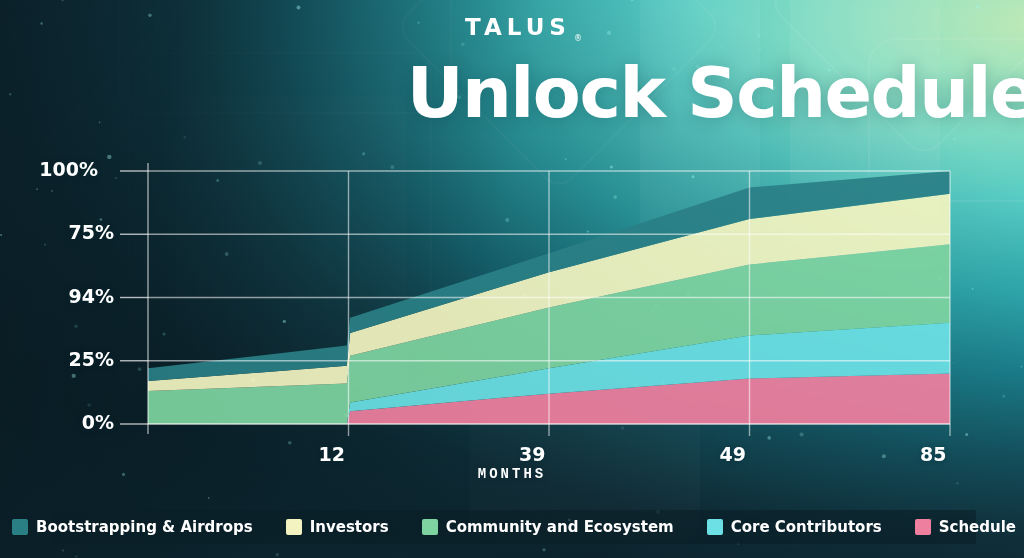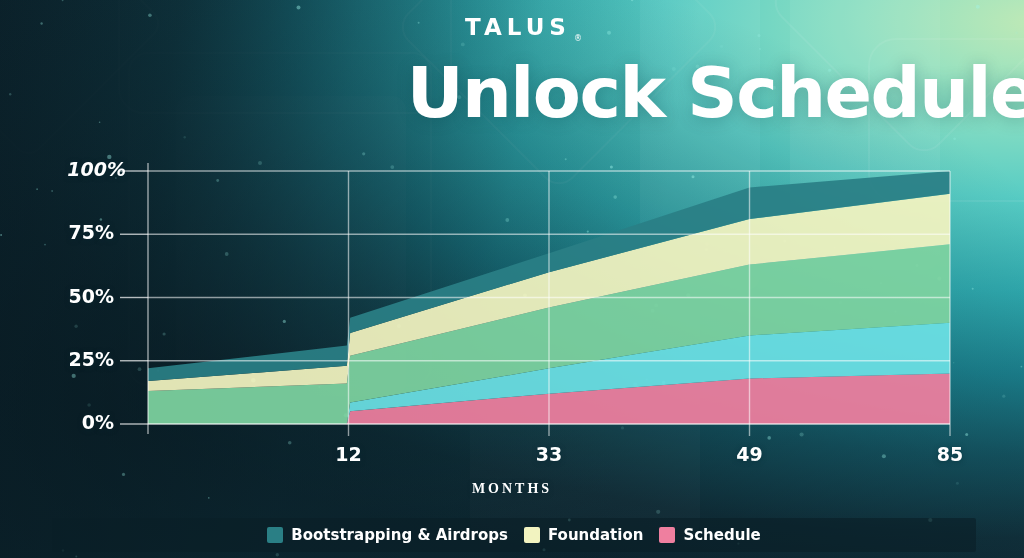--- a/index.html
+++ b/index.html
@@ -61,36 +61,35 @@
   #chart-wrap{position:absolute;left:0;top:0;width:1024px;height:558px;}
   #plot-svg{position:absolute;left:0;top:0;}
 
   .ylabel{
     position:absolute;color:#fff;font-size:19px;font-weight:700;
     font-family:"DejaVu Sans",sans-serif;text-align:right;width:86px;
     text-shadow:0 1px 5px rgba(0,40,50,.5);
   }
   .xlabel{
     position:absolute;color:#fff;font-size:19px;font-weight:700;
-    font-family:"DejaVu Sans",sans-serif;text-align:center;width:60px;
+    font-family:"DejaVu Sans",sans-serif;text-align:left;width:60px;
     text-shadow:0 1px 5px rgba(0,40,50,.5);
   }
   #axis-title{
     position:absolute;color:#fff;font-size:14px;font-weight:700;letter-spacing:3px;
-    font-family:Liberation Serif, serif;text-align:center;left:0;right:0;top:481px;
+    font-family:Liberation Mono, monospace;text-align:center;left:0;right:0;top:466px;
     text-shadow:0 1px 5px rgba(0,40,50,.5);
   }
 
   
   #legend{
     position:absolute;left:52px;top:510px;width:924px;height:34px;
     background:rgba(10,30,38,.62);
-    display:flex;align-items:center;justify-content:center;gap:16px;
+    display:flex;align-items:center;justify-content:center;gap:33px;
     border-radius:2px;
-    margin-top:8px;
   }
   .legend-item{display:flex;align-items:center;gap:8px;}
   .swatch{width:16px;height:16px;border-radius:2px;flex:0 0 auto;}
   .legend-label{
     color:#fff;font-size:15px;font-weight:700;white-space:nowrap;
     font-family:"DejaVu Sans",sans-serif;
   }
 </style>
 </head>
 <body>
@@ -233,41 +232,49 @@
         <line x1="120" y1="171" x2="148" y2="171" stroke="#ffffff" stroke-opacity="0.7" stroke-width="1.4"></line>
         <line x1="348.5" y1="171" x2="348.5" y2="436" stroke="#ffffff" stroke-opacity="0.55" stroke-width="1.4"></line>
         <line x1="549" y1="171" x2="549" y2="436" stroke="#ffffff" stroke-opacity="0.55" stroke-width="1.4"></line>
         <line x1="749.5" y1="171" x2="749.5" y2="436" stroke="#ffffff" stroke-opacity="0.55" stroke-width="1.4"></line>
         <line x1="950" y1="171" x2="950" y2="436" stroke="#ffffff" stroke-opacity="0.55" stroke-width="1.4"></line>
         <line x1="148" y1="163" x2="148" y2="434" stroke="#ffffff" stroke-opacity="0.6" stroke-width="1.4"></line>
       </svg>
     <div id="y-axis-labels">
         <div class="ylabel" style="left: 28px; top: 411px;">0%</div>
         <div class="ylabel" style="left: 28px; top: 347.75px;">25%</div>
-        <div class="ylabel" style="left: 28px; top: 284.5px;">50%</div>
+        <div class="ylabel" style="left: 28px; top: 284.5px;">94%</div>
         <div class="ylabel" style="left: 28px; top: 221.25px;">75%</div>
-        <div class="ylabel" style="left: 40px; top: 158px; font-style: italic;">100%</div>
+        <div class="ylabel" style="left: 12px; top: 158px;">100%</div>
       </div>
     <div id="x-axis-labels">
         <div class="xlabel" style="left: 318.5px; top: 443px;">12</div>
-        <div class="xlabel" style="left: 519px; top: 443px;">33</div>
+        <div class="xlabel" style="left: 519px; top: 443px;">39</div>
         <div class="xlabel" style="left: 719.5px; top: 443px;">49</div>
         <div class="xlabel" style="left: 920px; top: 443px;">85</div>
       </div>
     <div id="axis-title">MONTHS</div>
   </div>
 
   <div id="legend">
       <div class="legend-item">
         <span class="swatch" style="background: rgb(42, 127, 133);"></span>
         <span class="legend-label">Bootstrapping &amp; Airdrops</span>
       </div>
       <div class="legend-item">
         <span class="swatch" style="background: rgb(242, 243, 192);"></span>
-        <span class="legend-label">Foundation</span>
+        <span class="legend-label">Investors</span>
+      </div>
+      <div class="legend-item">
+        <span class="swatch" style="background: rgb(126, 211, 160);"></span>
+        <span class="legend-label">Community and Ecosystem</span>
+      </div>
+      <div class="legend-item">
+        <span class="swatch" style="background: rgb(108, 224, 228);"></span>
+        <span class="legend-label">Core Contributors</span>
       </div>
       <div class="legend-item">
         <span class="swatch" style="background: rgb(239, 127, 159);"></span>
         <span class="legend-label">Schedule</span>
       </div>
     </div>
 
 </div>
 
 </body></html>

